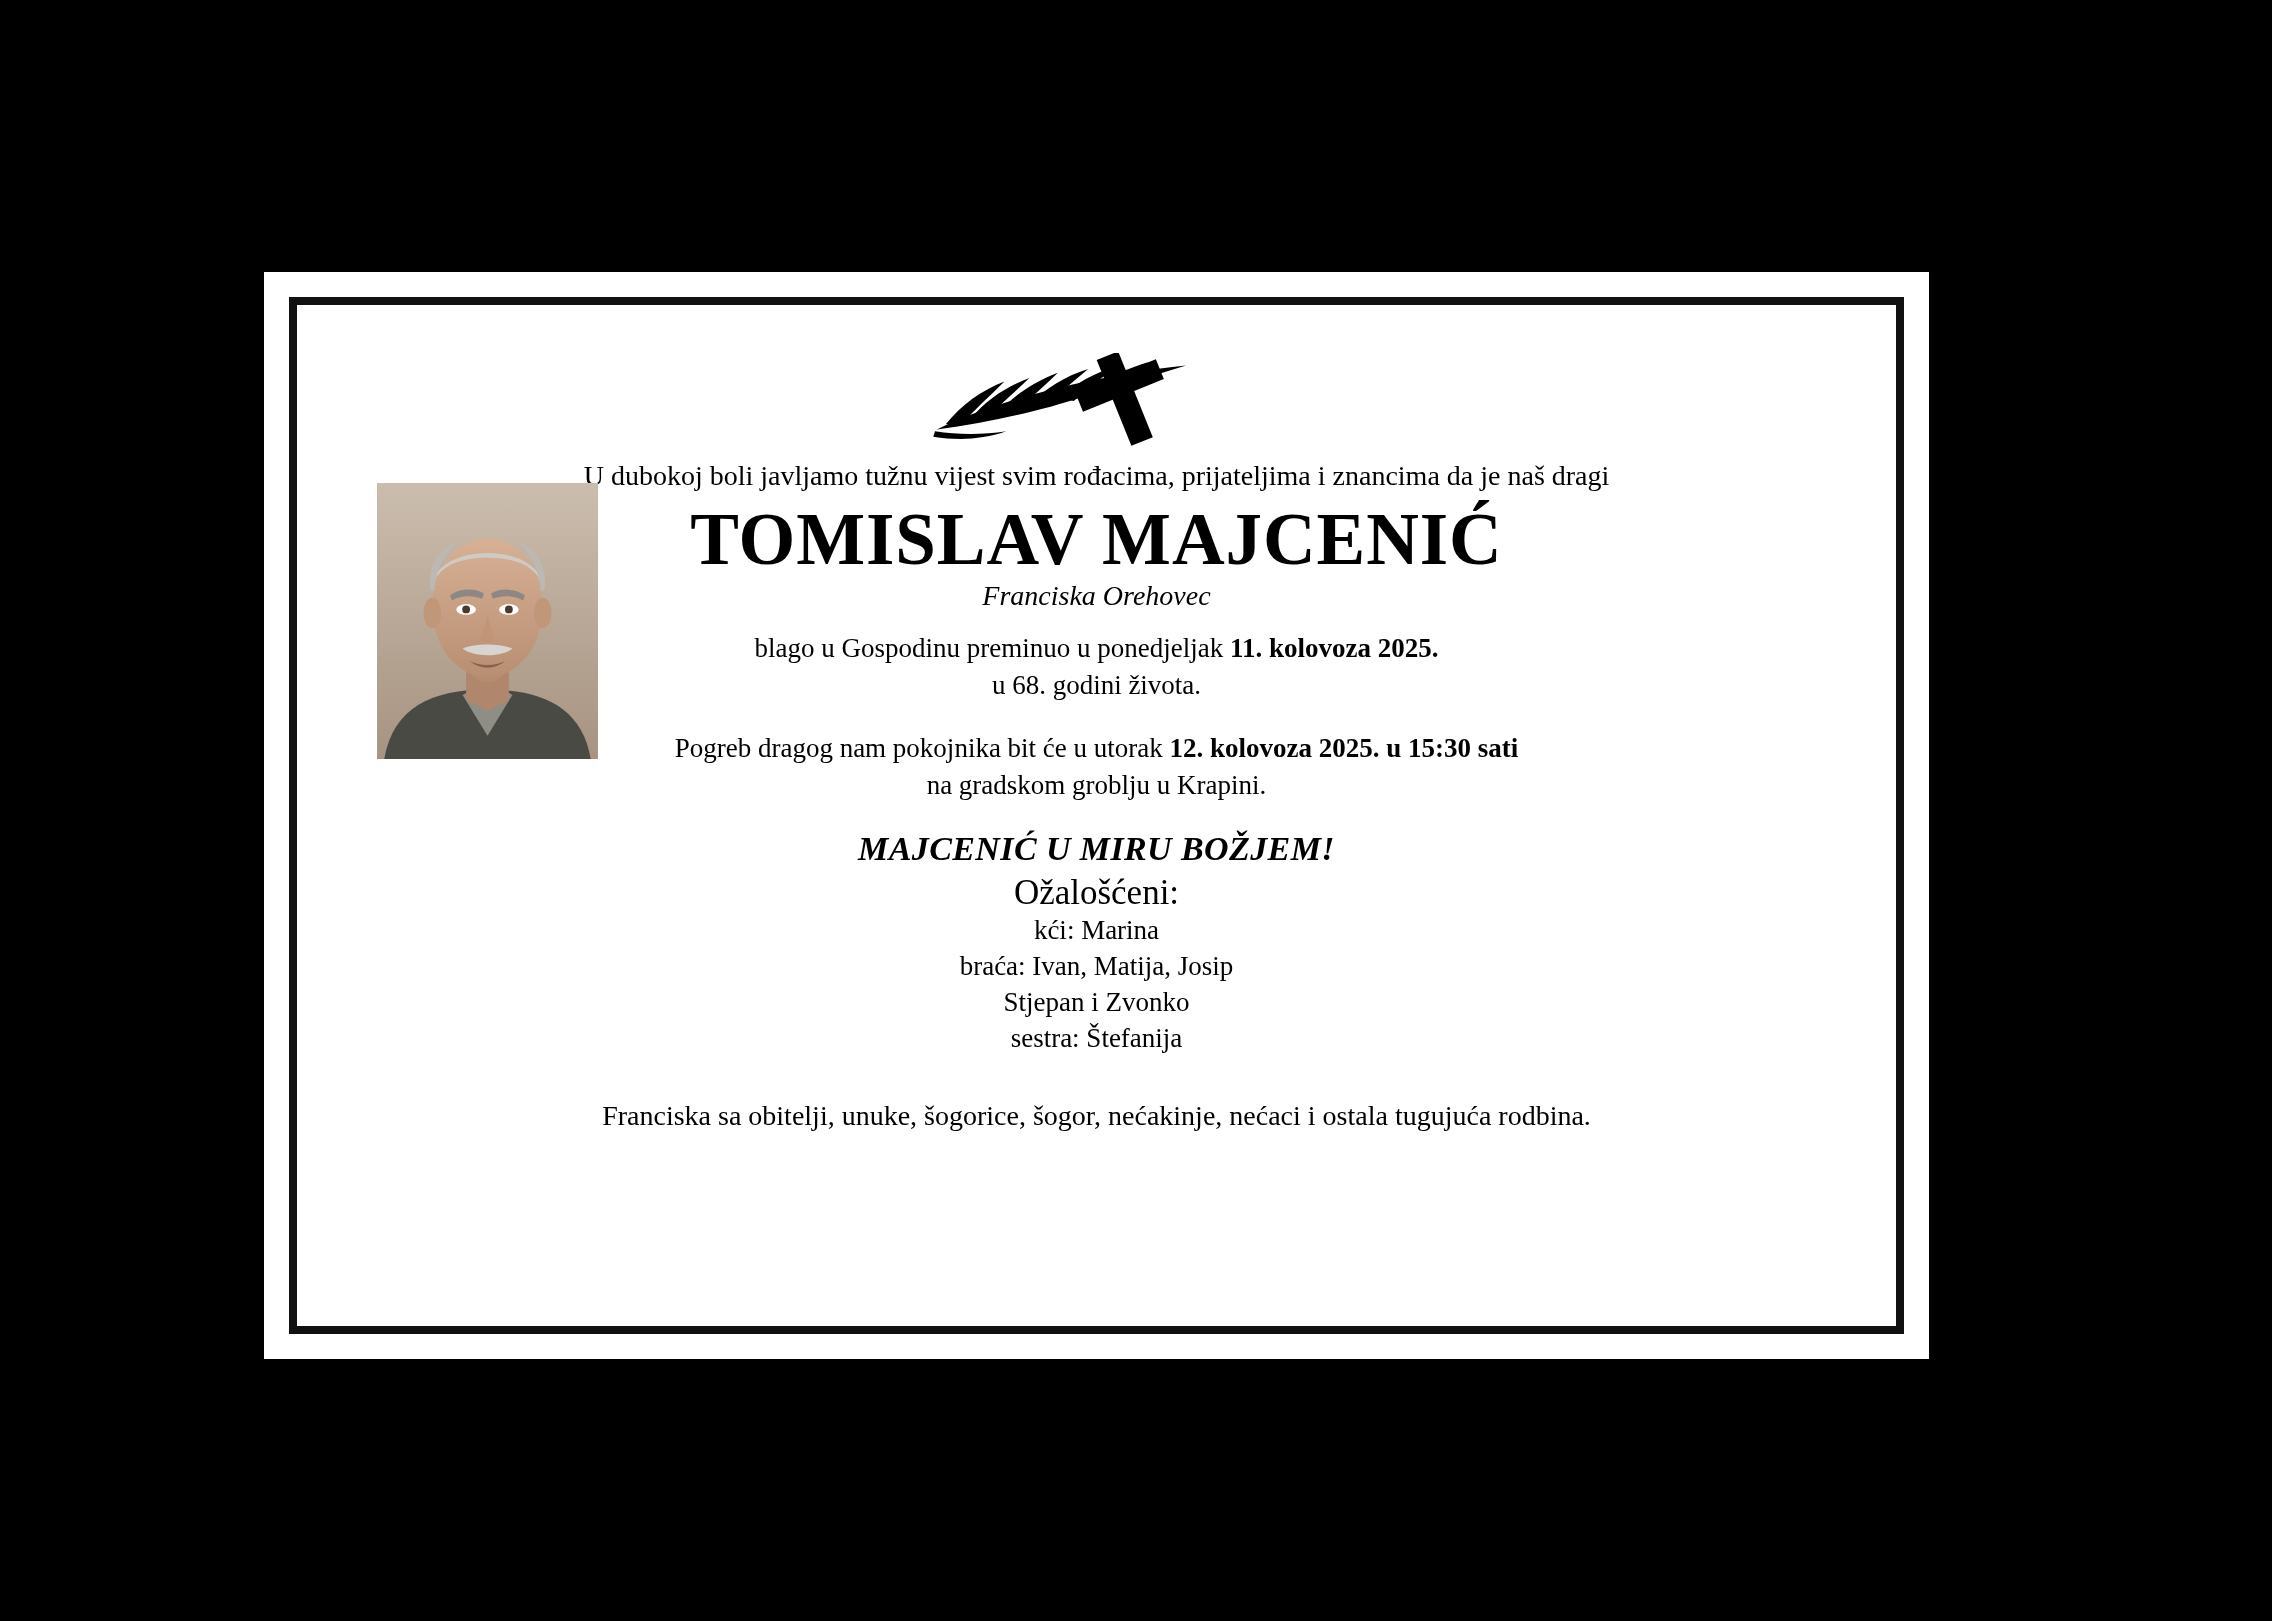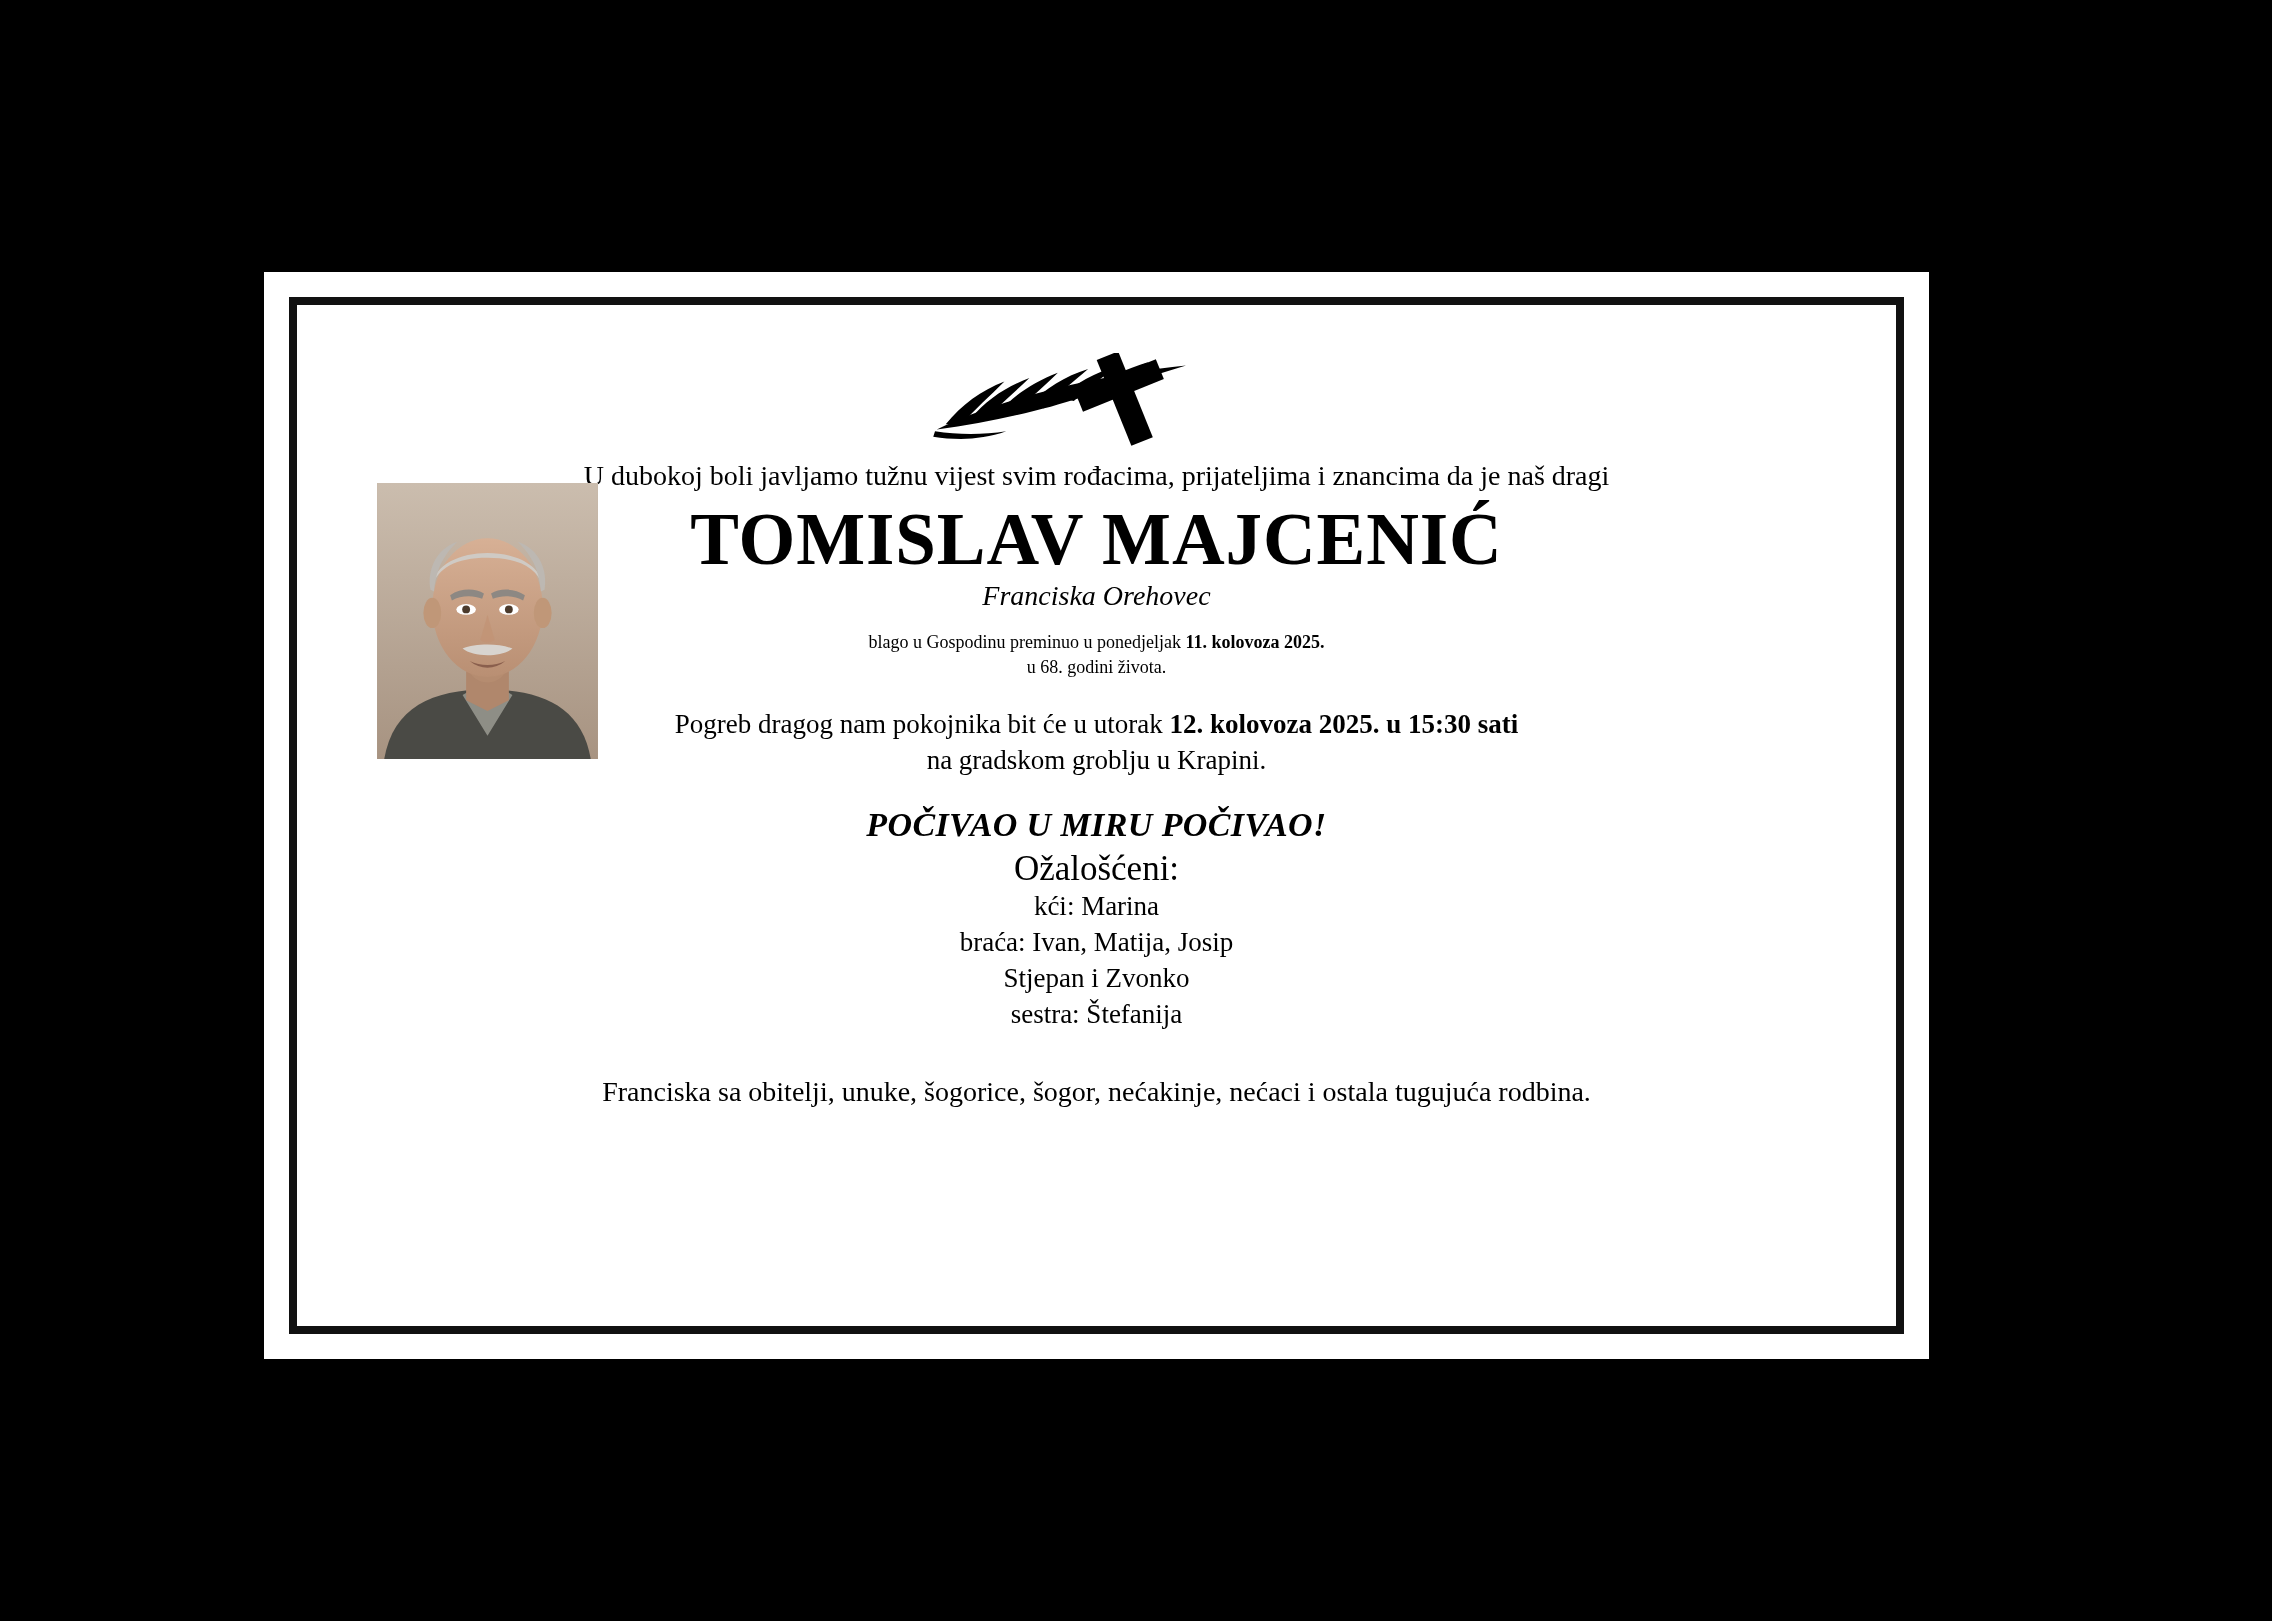--- a/index.html
+++ b/index.html
@@ -75,21 +75,21 @@
     line-height: 1.05;
   }
 
   .origin {
     font-style: italic;
     font-size: 28px;
     margin: 0 0 12.5px 0;
   }
 
   .death-line {
-    font-size: 18px;
+    font-size: 27px;
     line-height: 1.35;
     margin: 18px;
   }
   .death-line b { font-weight: bold; }
 
   .funeral-block {
     font-size: 27px;
     line-height: 1.35;
     margin: 27px 0 0 0;
   }
@@ -168,21 +168,21 @@
         <p class="death-line">
           <span>blago u Gospodinu preminuo u ponedjeljak </span><b>11. kolovoza 2025.</b><br>
           <span>u 68. godini života.</span>
         </p>
 
         <p class="funeral-block">
           <span>Pogreb dragog nam pokojnika bit će u utorak </span><b>12. kolovoza 2025. u 15:30 sati</b><br>
           <span>na gradskom groblju u Krapini.</span>
         </p>
 
-        <div class="rest-line">POČIVAO U MIRU POČIVAO!</div>
+        <div class="rest-line">MAJCENIĆ U MIRU BOŽJEM!</div>
 
         <div class="mourners-title">Ožalošćeni:</div>
         <div class="mourners-line">kći: Marina</div>
         <div class="mourners-line">braća: Ivan, Matija, Josip</div>
         <div class="mourners-line">Stjepan i Zvonko</div>
         <div class="mourners-line">sestra: Štefanija</div>
 
         <p class="closing">Franciska sa obitelji, unuke, šogorice, šogor, nećakinje, nećaci i ostala tugujuća rodbina.</p>
 
         <div class="portrait">

